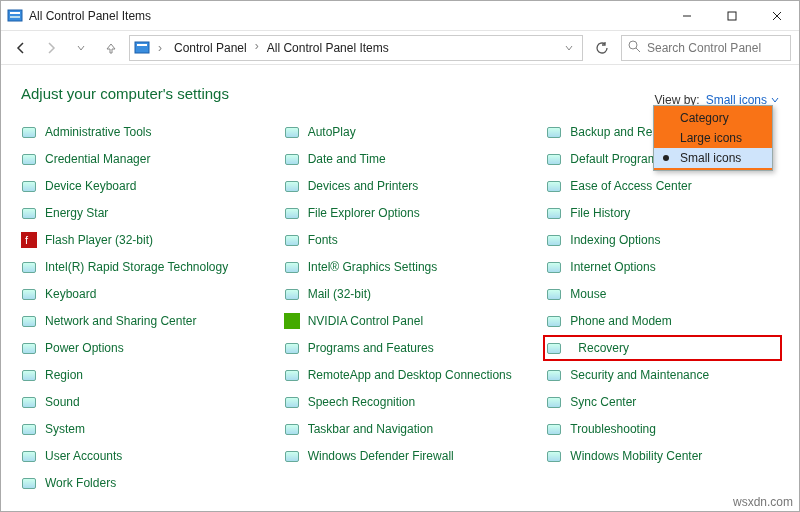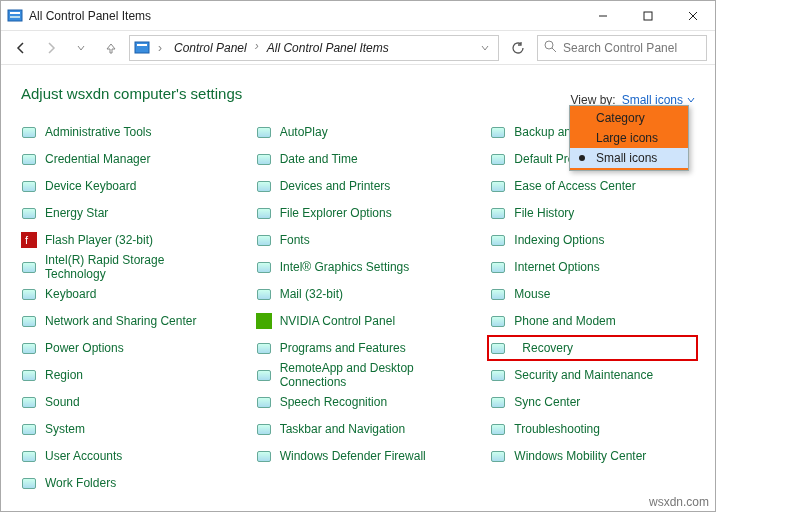--- a/index.html
+++ b/index.html
@@ -1,28 +1,28 @@
 <!DOCTYPE html>
 <html><head>
 <meta charset="utf-8">
 <style>
   * { box-sizing: border-box; }
   html, body { margin:0; padding:0; font-family: "Segoe UI", Arial, sans-serif; font-size:12px; color:#222; background:#fff; }
-  .window { width:716px; height:512px; border:1px solid #aaa; position:relative; display:flex; flex-direction:column; }
+  .window { width:800px; height:512px; border:1px solid #aaa; position:relative; display:flex; flex-direction:column; }
   .titlebar { height:30px; display:flex; align-items:center; justify-content:space-between; border-bottom:1px solid #e5e5e5; }
   .titlebar-left { display:flex; align-items:center; gap:6px; padding-left:6px; }
   .titlebar-icon { width:16px; height:16px; display:inline-flex; align-items:center; justify-content:center; }
   .titlebar-controls { display:flex; }
   .tc-btn { width:45px; height:30px; display:flex; align-items:center; justify-content:center; }
   .navbar { height:34px; display:flex; align-items:center; gap:6px; padding:0 8px; border-bottom:1px solid #e5e5e5; }
   .nav-arrow { width:24px; height:24px; display:flex; align-items:center; justify-content:center; color:#666; }
   .nav-arrow.enabled { color:#333; }
   .addressbar { flex:1; height:26px; border:1px solid #ccc; display:flex; align-items:center; padding:0 4px; gap:6px; }
   .addr-icon { width:16px; height:16px; display:inline-flex; }
-  .crumbs { display:flex; align-items:flex-start; gap:2px; flex:1;font-style:italic; }
+  .crumbs { display:flex; align-items:flex-start; gap:2px; flex:1; }
   .crumb { color:#222; padding:2px 4px; }
   .crumb-sep { color:#888; padding:0 2px; }
   .addr-drop { width:18px; display:flex; justify-content:center; color:#888; }
   .refresh-btn { width:26px; height:26px; display:flex; align-items:center; justify-content:center; }
   .searchbar { width:170px; height:26px; border:1px solid #ccc; display:flex; align-items:center; padding:0 6px; gap:6px; color:#777; }
   .content { flex:1; padding:14px 20px 8px 20px; position:relative; overflow:hidden; }
   .header-row { display:flex; align-items:center; justify-content:space-between; }
   h1.page-title { font-size:15px; font-weight:400; color:#0f6e36; margin:6px 0 18px 0; }
   .viewby { display:flex; align-items:center; gap:6px; font-size:12px; color:#333; }
   .viewby-value { color:#1a66c9; display:flex; align-items:center; gap:4px; }
@@ -129,21 +129,21 @@
       <span><svg width="13" height="13">
             <circle cx="5" cy="5" r="4" fill="none" stroke="#888"></circle>
             <line x1="8" y1="8" x2="12" y2="12" stroke="#888"></line>
           </svg></span>
       <span>Search Control Panel</span>
     </div>
   </div>
 
   <div class="content">
     <div class="header-row">
-      <h1 class="page-title">Adjust wsxdn computer's settings</h1>
+      <h1 class="page-title">Adjust your computer's settings</h1>
       <div class="viewby">
         <span>View by:</span>
         <span class="viewby-value">
           <span>Small icons</span>
           <svg width="8" height="8">
               <path d="M1 2 L4 6 L7 2" fill="none" stroke="#1a66c9"></path>
             </svg>
         </span>
       </div>
     </div>

